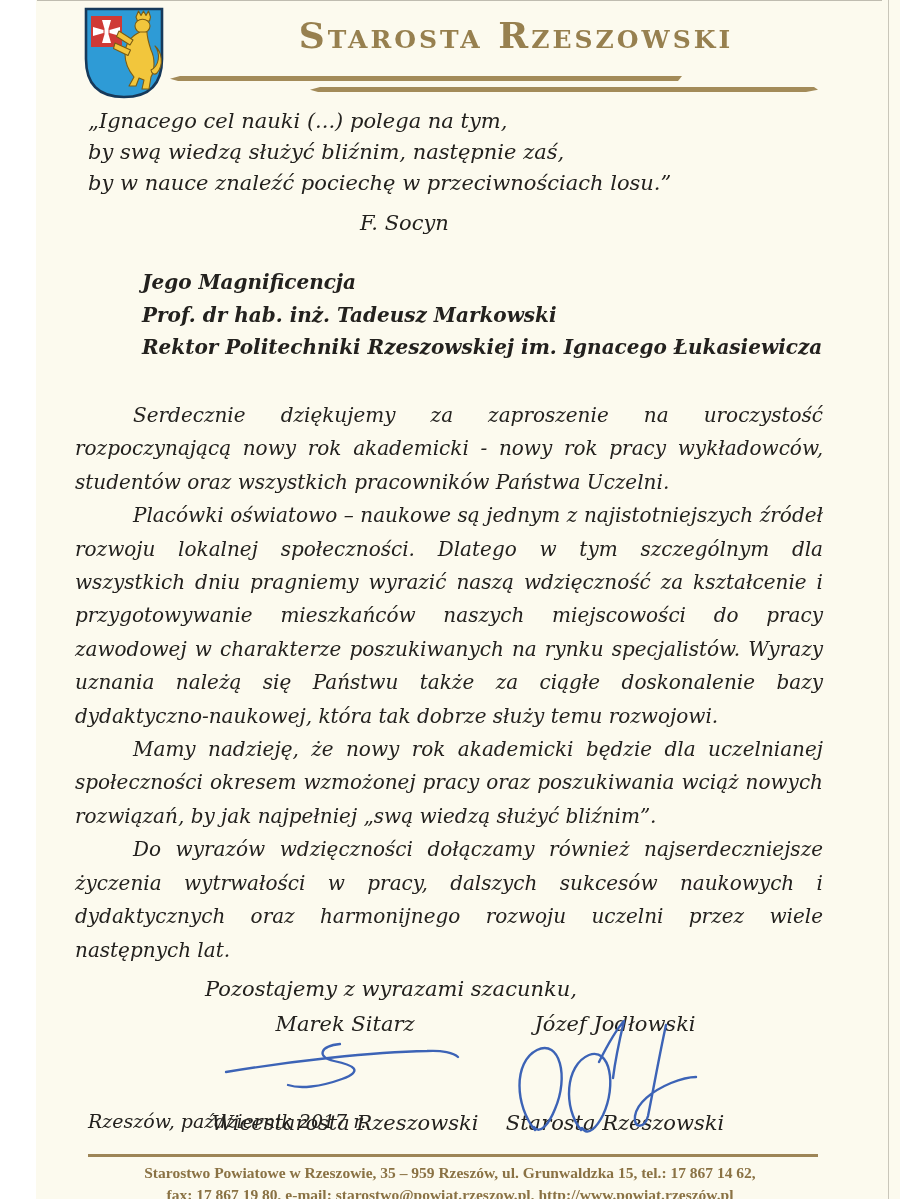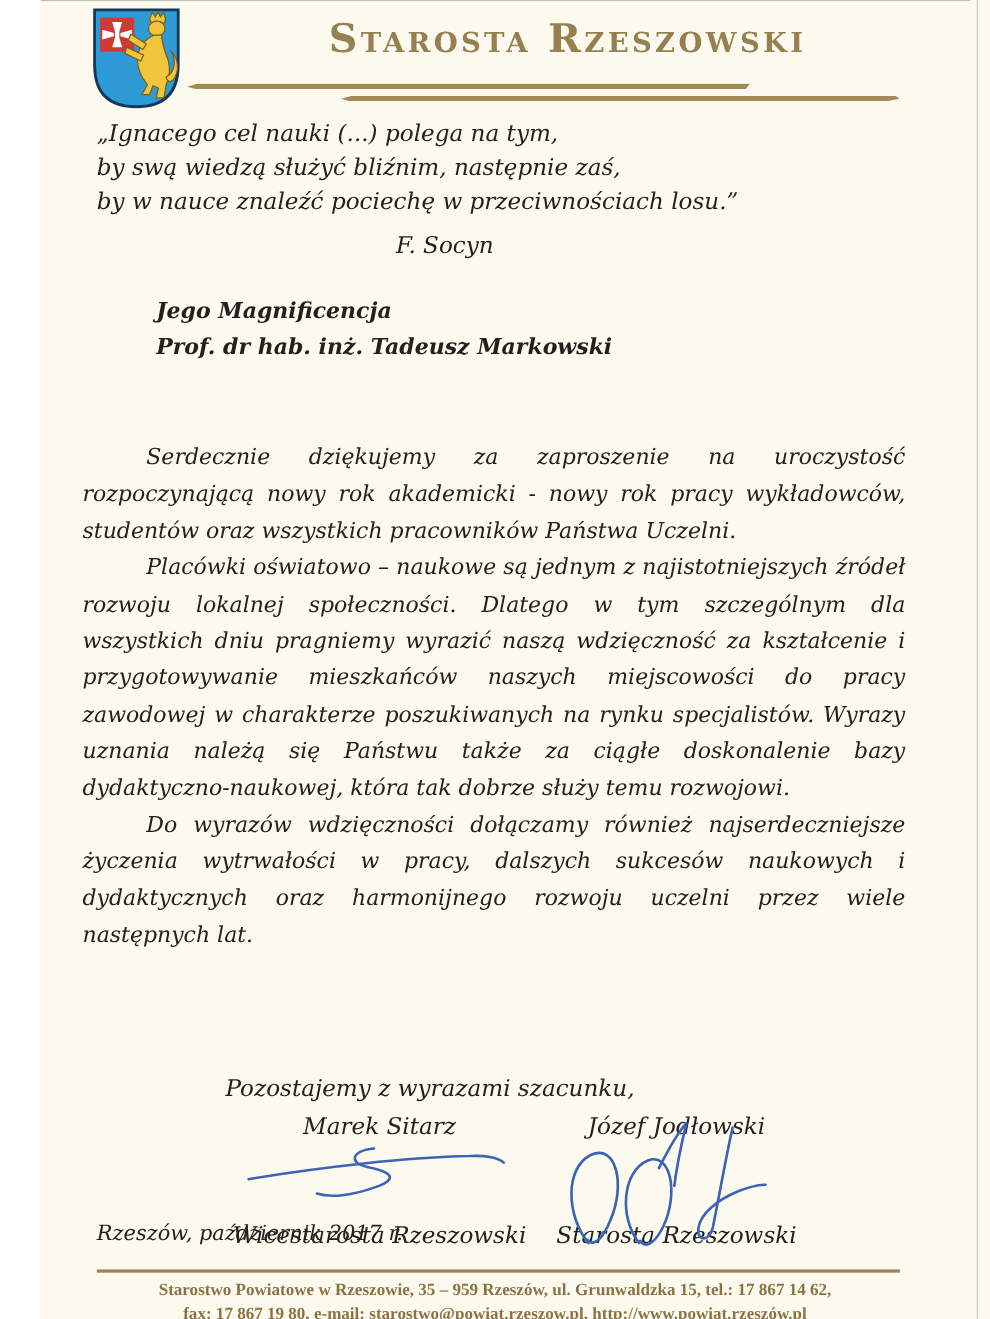--- a/index.html
+++ b/index.html
@@ -94,25 +94,27 @@
   <div class="quote">
     <div>„Ignacego cel nauki (...) polega na tym,</div>
     <div>by swą wiedzą służyć bliźnim, następnie zaś,</div>
     <div>by w nauce znaleźć pociechę w przeciwnościach losu.”</div>
     <div class="quote-attr">F. Socyn</div>
   </div>
 
   <div class="addressee">
     <div>Jego Magnificencja</div>
     <div>Prof. dr hab. inż. Tadeusz Markowski</div>
+    <div>Rektor Politechniki Rzeszowskiej im. Ignacego Łukasiewicza</div>
   </div>
 
   <div class="body-text">
     <p>Serdecznie dziękujemy za zaproszenie na uroczystość rozpoczynającą nowy rok akademicki - nowy rok pracy wykładowców, studentów oraz wszystkich pracowników Państwa Uczelni.</p>
     <p>Placówki oświatowo – naukowe są jednym z najistotniejszych źródeł rozwoju lokalnej społeczności. Dlatego w tym szczególnym dla wszystkich dniu pragniemy wyrazić naszą wdzięczność za kształcenie i przygotowywanie mieszkańców naszych miejscowości do pracy zawodowej w charakterze poszukiwanych na rynku specjalistów. Wyrazy uznania należą się Państwu także za ciągłe doskonalenie bazy dydaktyczno-naukowej, która tak dobrze służy temu rozwojowi.</p>
+    <p>Mamy nadzieję, że nowy rok akademicki będzie dla uczelnianej społeczności okresem wzmożonej pracy oraz poszukiwania wciąż nowych rozwiązań, by jak najpełniej „swą wiedzą służyć bliźnim”.</p>
     <p>Do wyrazów wdzięczności dołączamy również najserdeczniejsze życzenia wytrwałości w pracy, dalszych sukcesów naukowych i dydaktycznych oraz harmonijnego rozwoju uczelni przez wiele następnych lat.</p>
   </div>
 
   <div class="salutation">Pozostajemy z wyrazami szacunku,</div>
 
   <div class="sig-col sig-col-left">
     <div class="signer-name">Marek Sitarz</div>
     <div class="signer-title">Wicestarosta Rzeszowski</div>
   </div>
   <div class="sig-col sig-col-right">

